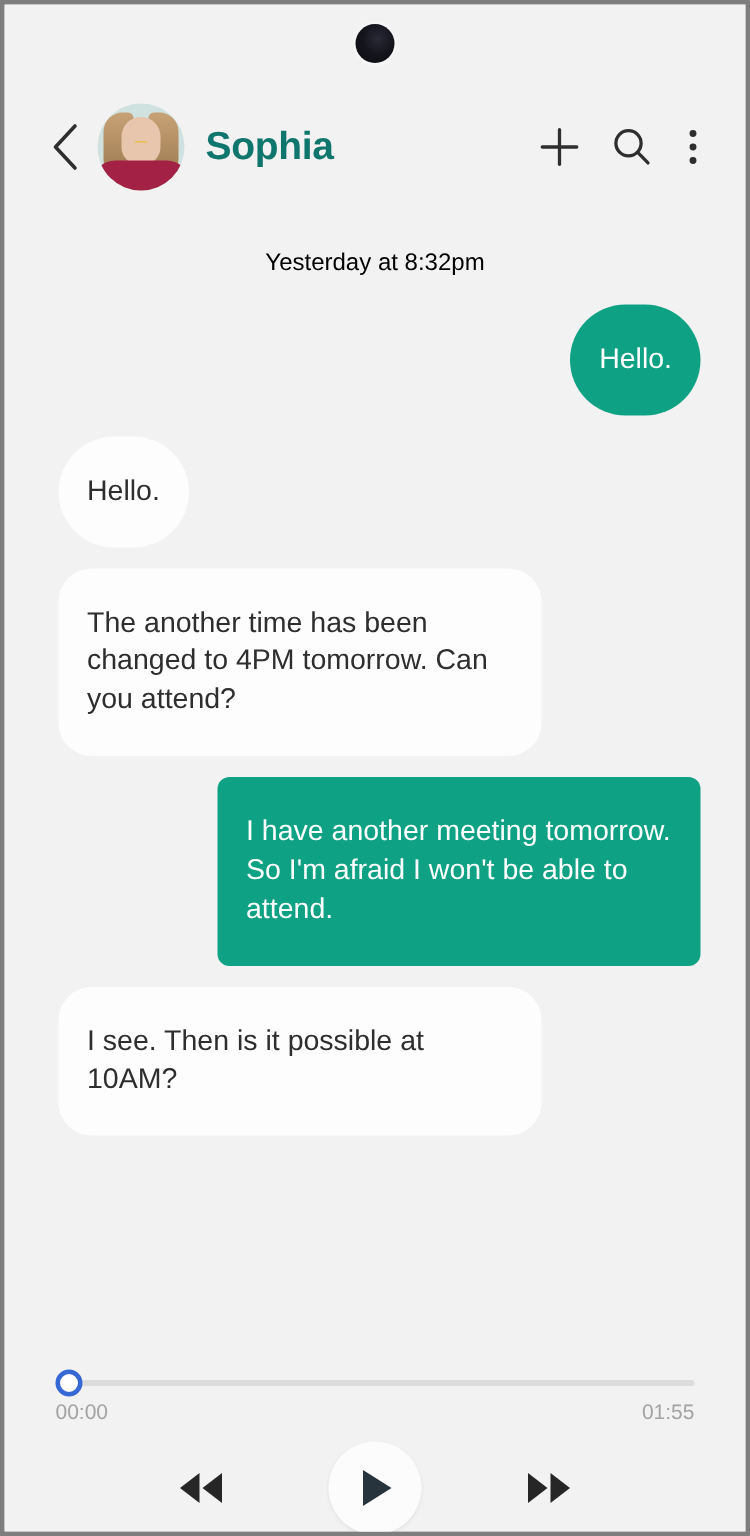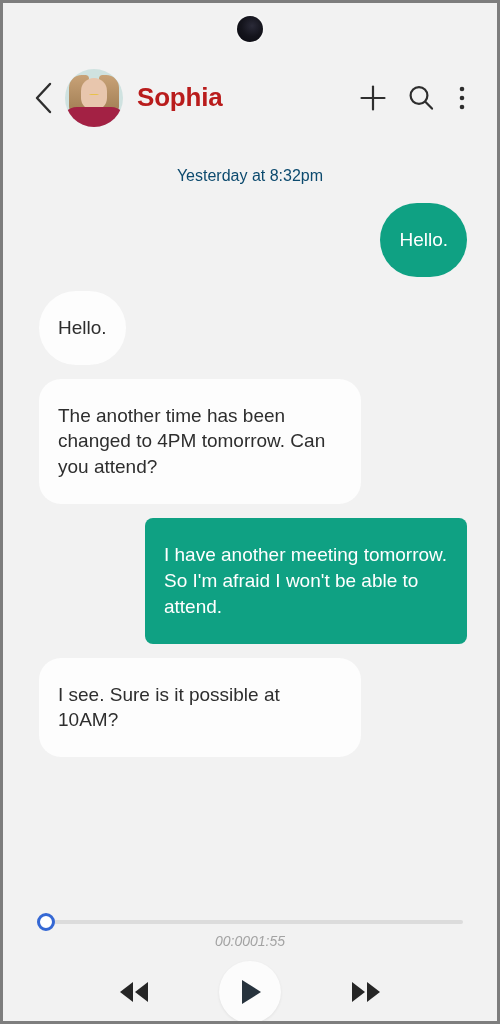--- a/index.html
+++ b/index.html
@@ -113,21 +113,21 @@
     flex: 1 1 auto;
     min-width: 0;
     margin-left: 14px;
     display: flex;
     flex-direction: column;
     justify-content: center;
   }
   .contact-name {
     font-size: 26px;
     font-weight: 700;
-    color: #b91c1c;
+    color: #0f766e;
     letter-spacing: -0.2px;
     line-height: 1.15;
     white-space: nowrap;
     overflow: hidden;
     text-overflow: ellipsis;
   }
   .contact-subtitle {
     font-size: 16px;
     color: #8d8d8d;
     margin-top: 2px;
@@ -153,21 +153,21 @@
   .conversation {
     position: relative;
     height: 762px;
     padding: 0 16px;
     overflow: hidden;
     background: #f2f2f2;
   }
   .date-divider {
     text-align: center;
     font-size: 16px;
-    color: #0c4a6e;
+    color: #000000;
     padding: 26px 0 18px;
   }
   .msg-row { display: flex; margin-bottom: 14px; }
   .msg-row.out { justify-content: flex-end; padding-right: 14px; }
   .msg-row.in  { justify-content: flex-start; padding-left: 20px; }
 
   .bubble {
     max-width: 322px;
     padding: 24px 19px;
     font-size: 19px;
@@ -217,25 +217,24 @@
     top: 0;
     width: 18px;
     height: 18px;
     border-radius: 50%;
     background: #ffffff;
     border: 3px solid #3568d4;
     cursor: pointer;
   }
   .time-row {
     display: flex;
-    justify-content: center;
+    justify-content: space-between;
     font-size: 14px;
     color: #a3a3a3;
     margin-top: 2px;
-    font-style: italic;
   }
   .transport {
     display: flex;
     align-items: center;
     justify-content: center;
     gap: 62px;
     margin-top: 12px;
   }
   .transport-btn {
     width: 46px;
@@ -328,21 +327,21 @@
 
     <div class="msg-row in">
       <div class="bubble in">The another time has been changed to 4PM tomorrow. Can you attend?</div>
     </div>
 
     <div class="msg-row out">
       <div class="bubble out">I have another meeting tomorrow. So I'm afraid I won't be able to attend.</div>
     </div>
 
     <div class="msg-row in">
-      <div class="bubble in">I see. Sure is it possible at 10AM?</div>
+      <div class="bubble in">I see. Then is it possible at 10AM?</div>
     </div>
 
 
   </div>
 
   <div class="audio-player">
 
     <div class="seek-wrap">
       <div class="seek-track"></div>
       <div class="seek-thumb" style="left: 0px;"></div>

